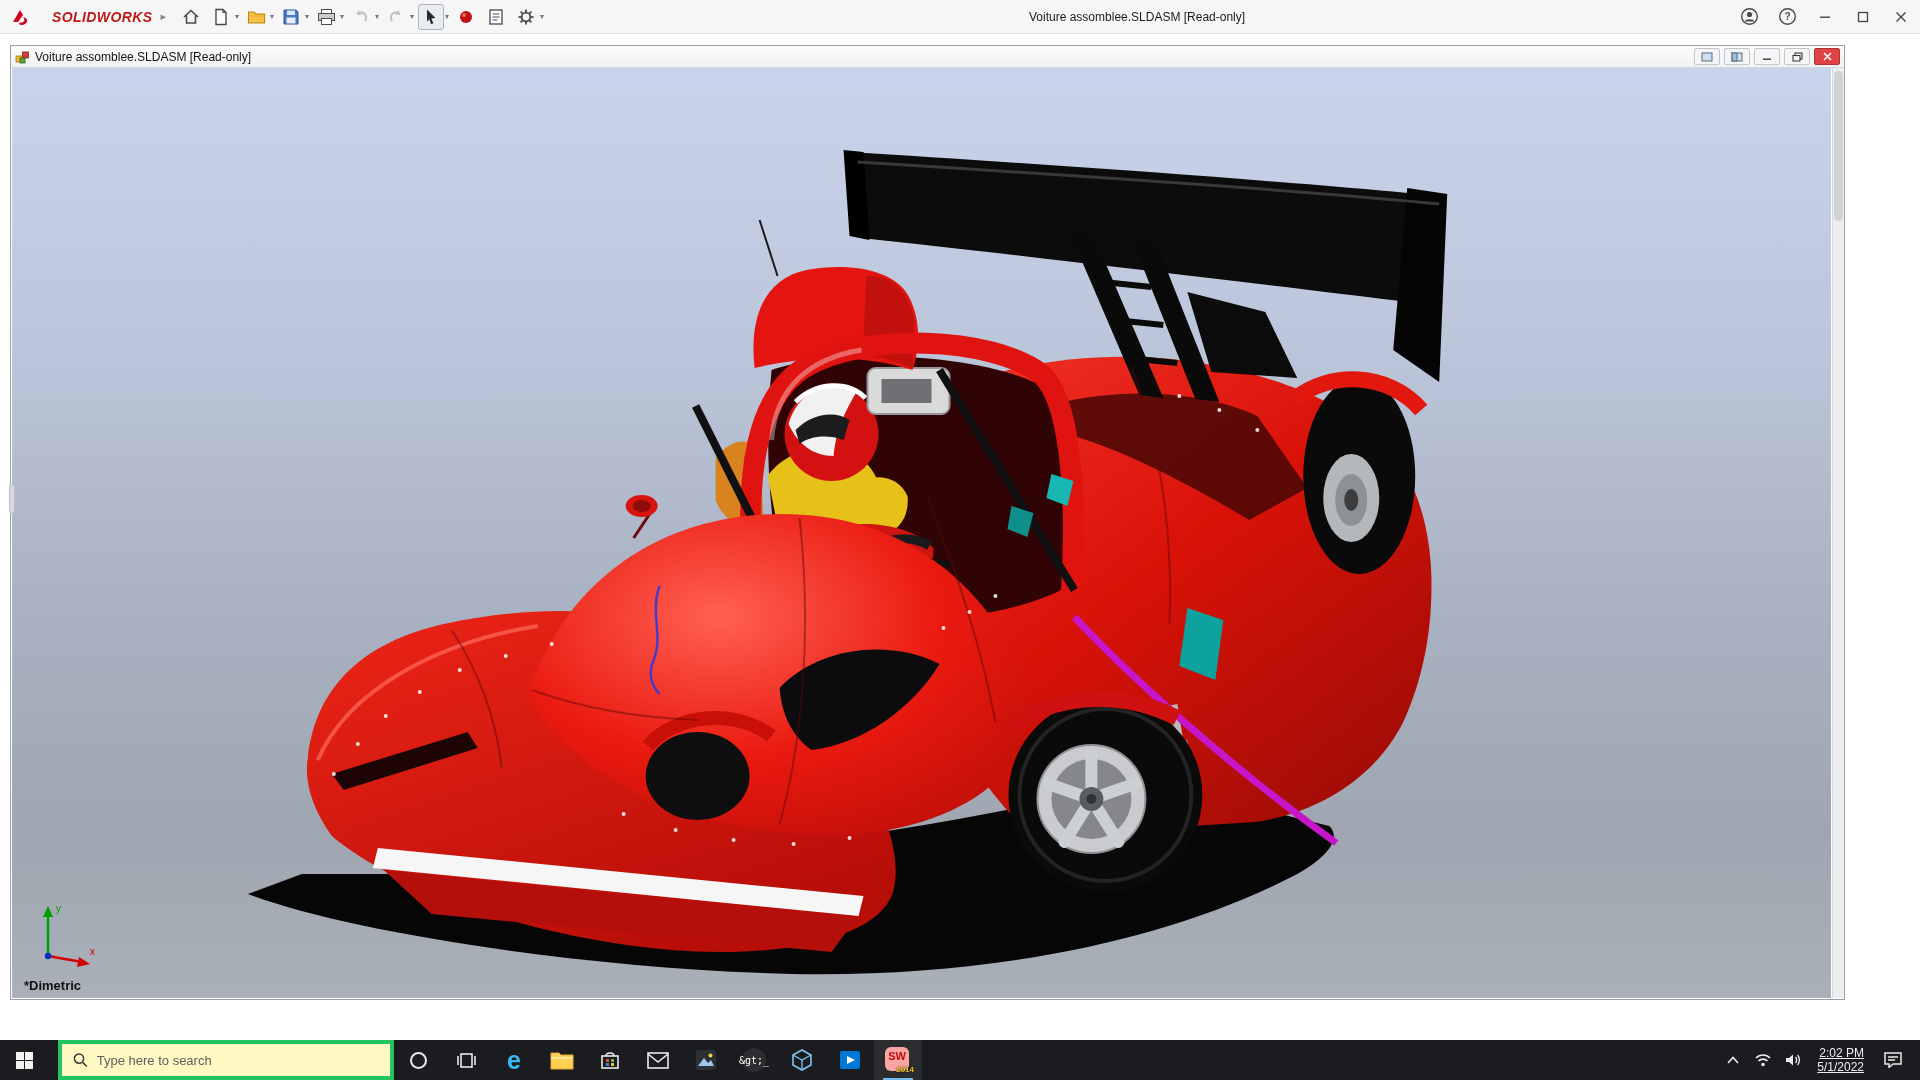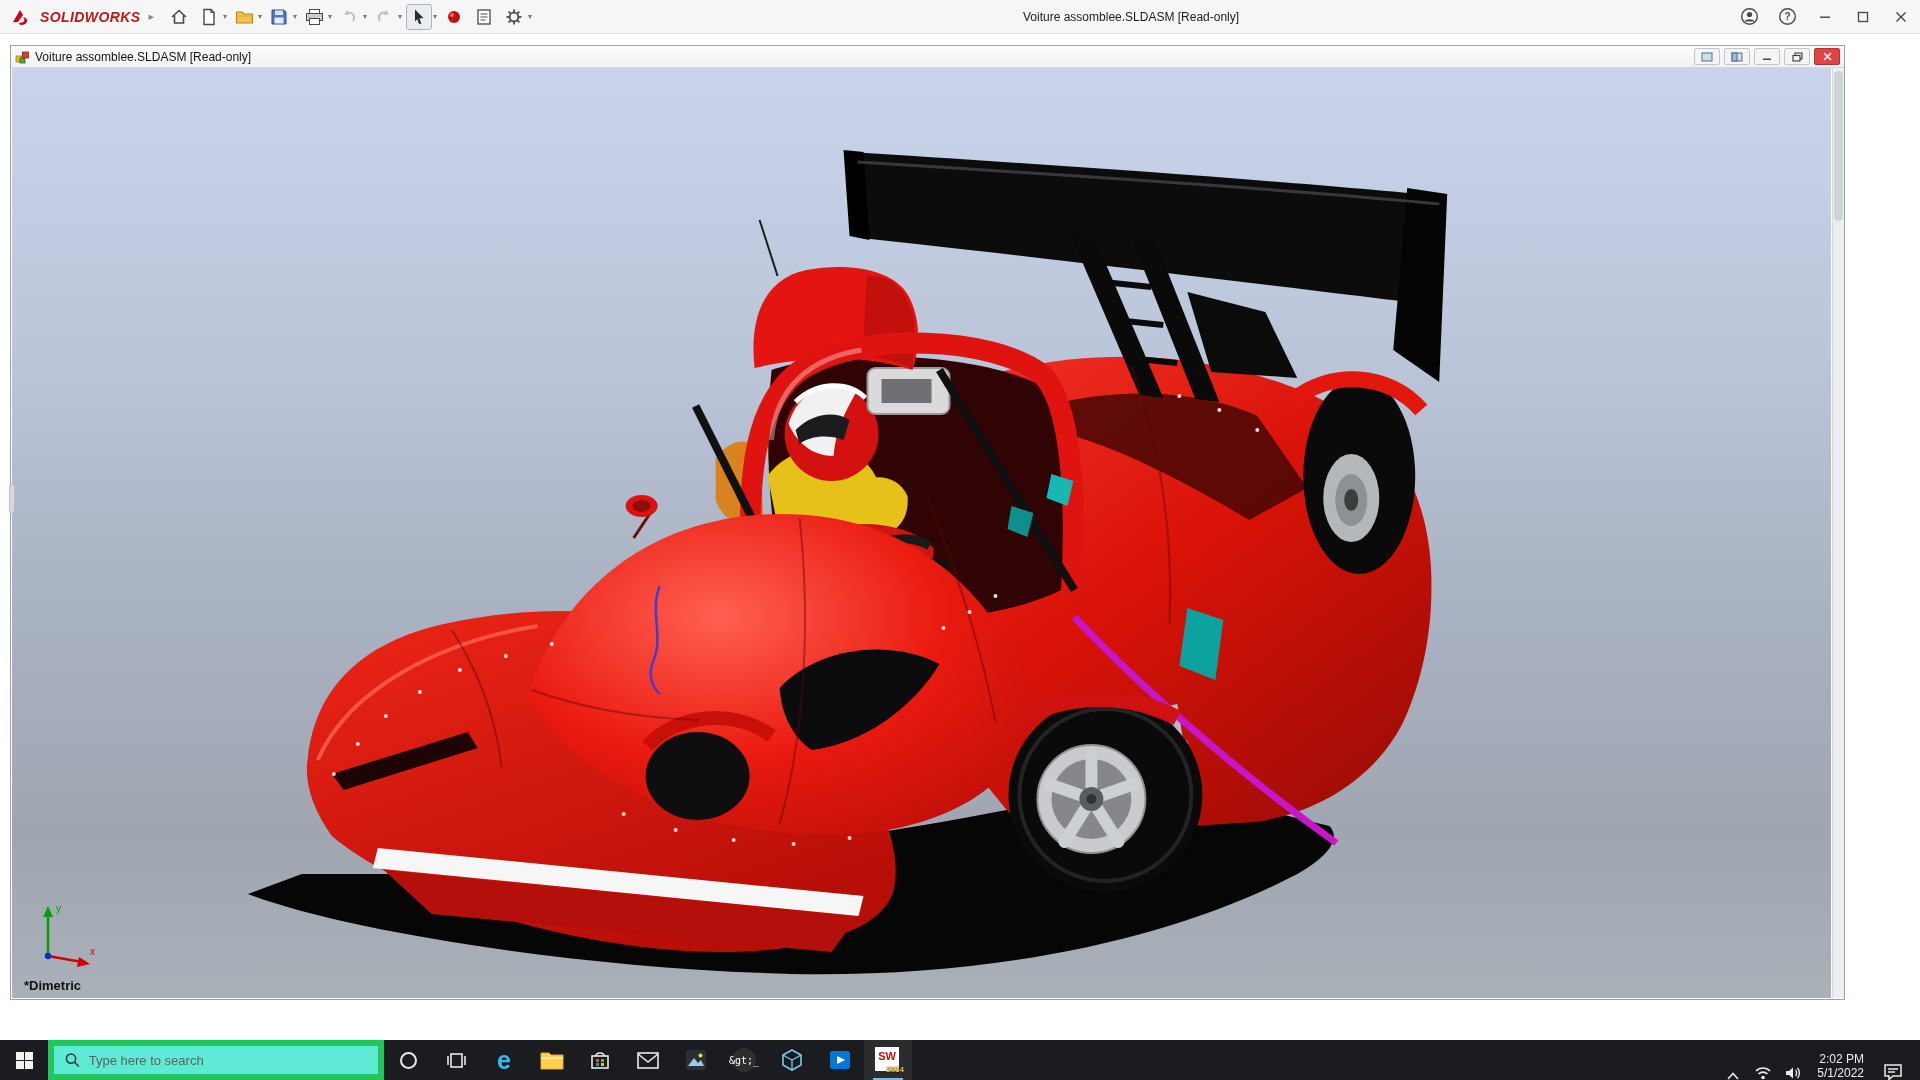--- a/index.html
+++ b/index.html
@@ -2,21 +2,21 @@
 <html><head>
 <meta charset="utf-8">
 <style>
   * { margin:0; padding:0; box-sizing:border-box; }
   html,body { width:1920px; height:1080px; overflow:hidden; background:#ffffff;
               font-family:"Liberation Sans","DejaVu Sans",sans-serif; }
 
   
   .appbar { position:absolute; top:0; left:0; right:0; height:34px; background:#f6f6f6;
             border-bottom:1px solid #e2e2e2; display:flex; align-items:center; }
-  .logo { display:flex; align-items:center; gap:10px; padding:0 6px 0 10px; }
+  .logo { display:flex; align-items:center; gap:22px; padding:0 6px 0 10px; }
   .logo-text { font-size:14px; font-weight:bold; font-style:italic; color:#bf1818; letter-spacing:.4px; }
   .tb-expand { color:#888; font-size:11px; margin:0 8px 0 2px; }
   .tbtn { height:26px; min-width:26px; display:inline-flex; align-items:center; justify-content:center;
           border-radius:3px; margin-left:4px; border:1px solid transparent; }
   .tbtn.active { background:#e9edf2; border-color:#aeb4bb; }
   .chev { font-size:8px; color:#777; margin-left:1px; }
   .appbar-title { flex:1; text-align:center; font-size:12px; color:#1b1b1b; white-space:nowrap; overflow:hidden; }
   .appbar-right { display:flex; align-items:center; height:100%; }
   .abtn { width:38px; height:100%; display:flex; align-items:center; justify-content:center; color:#444; }
 
@@ -35,34 +35,34 @@
   .vscroll { position:absolute; right:0; top:22px; bottom:1px; width:12px; background:#eceef1; border-left:1px solid #d7d9dc; }
   .vthumb { position:absolute; left:1px; right:1px; top:3px; height:150px; background:#cfd2d6; border-radius:5px; }
   .left-handle { position:absolute; left:-2px; top:46%; width:6px; height:30px; background:#d6d9de; border:1px solid #b9bdc3; border-radius:3px; }
   .orientation { position:absolute; left:12px; bottom:5px; font-size:13px; font-weight:600; color:#111;margin-top:20px; }
   .triad { position:absolute; left:20px; bottom:26px; }
 
   
   .taskbar { position:absolute; left:0; right:0; bottom:0; height:40px; background:#1b1c1f;
              display:flex; align-items:stretch; color:#eee; }
   .tk { width:48px; display:flex; align-items:center; justify-content:center; }
-  .search { width:336px; background:#5eead4; border:6px solid #22c55e; display:flex; align-items:center; gap:9px; padding:0 11px; }
+  .search { width:336px; background:#fef9c3; border:4px solid #22c55e; display:flex; align-items:center; gap:9px; padding:0 11px;margin-left:10px; }
   .search input { border:none; outline:none; background:transparent; font-size:13px; color:#3a3a3a; width:100%;
                   font-family:"Liberation Sans","DejaVu Sans",sans-serif; }
   .search input::placeholder { color:#5f5f5f; }
   .tk.appbtn.running { background:rgba(255,255,255,.07); position:relative; }
   .runline { position:absolute; bottom:0; left:9px; right:9px; height:2px; background:#76b9ed; }
-  .tray { margin-left:auto; display:flex; align-items:flex-end; }
+  .tray { margin-left:auto; display:flex; align-items:center;text-decoration:underline; }
   .tray .tk { width:30px; }
   .clock { display:flex; flex-direction:column; justify-content:center; align-items:flex-end; padding:0 9px; font-size:12px; line-height:14px; }
   .edge-e { font-size:25px; font-weight:bold; color:#35b9ef; line-height:1; }
   .cmdbox { width:24px; height:24px; background:#2e2e30; border-radius:12px; color:#fff; font-family:"DejaVu Sans Mono",monospace;
             font-size:10px; display:flex; align-items:center; justify-content:center; }
   .swicon { position:relative; width:26px; height:26px; }
-  .swsq { width:24px; height:24px; background:#ffffff; border-radius:0; display:flex; align-items:flex-start; justify-content:center;
+  .swsq { width:24px; height:24px; background:#fca5a5; border-radius:6px; display:flex; align-items:flex-start; justify-content:center;
           color:#c00d0d; font-weight:bold; font-size:11px; padding-top:3px; }
   .swbadge { position:absolute; right:-3px; bottom:-1px; color:#f5c518; font-size:8px; font-weight:bold; text-shadow:0 0 2px #000; }
   .showdesk { width:7px; border-left:1px solid #3a3b3e; }
 </style>
 </head>
 <body>
 
 <div class="appbar">
   <div class="logo">
     <svg width="20" height="20" viewBox="0 0 20 20">

